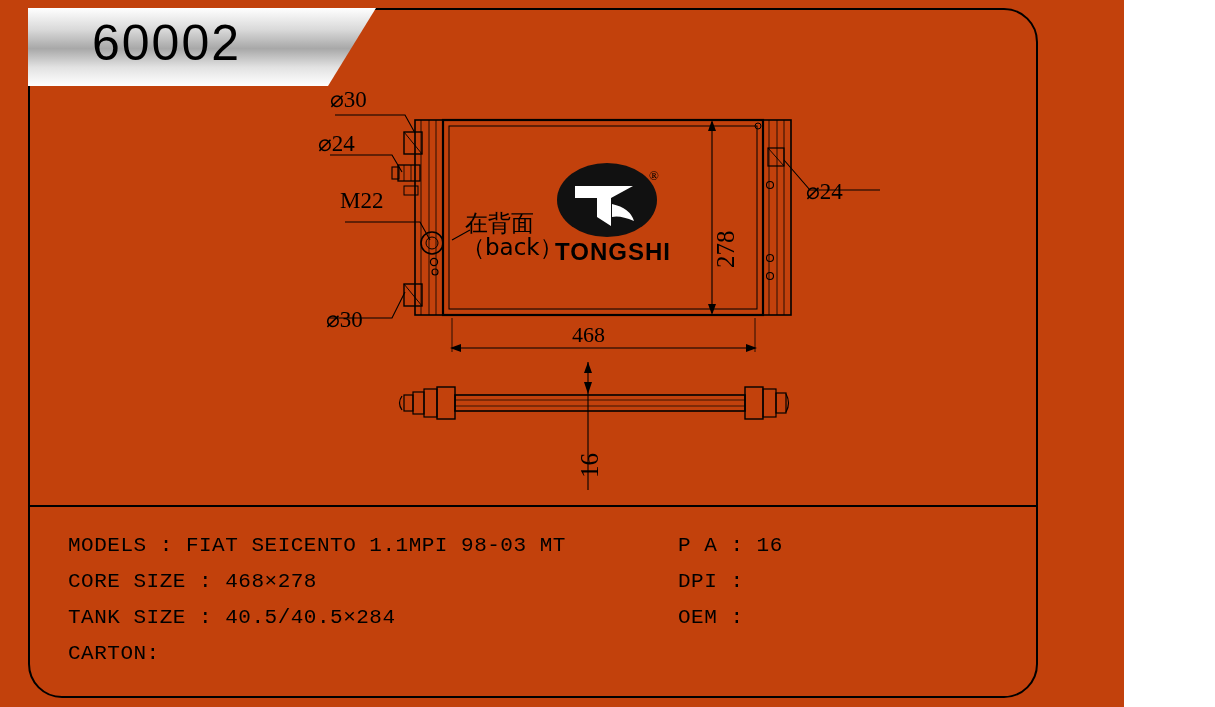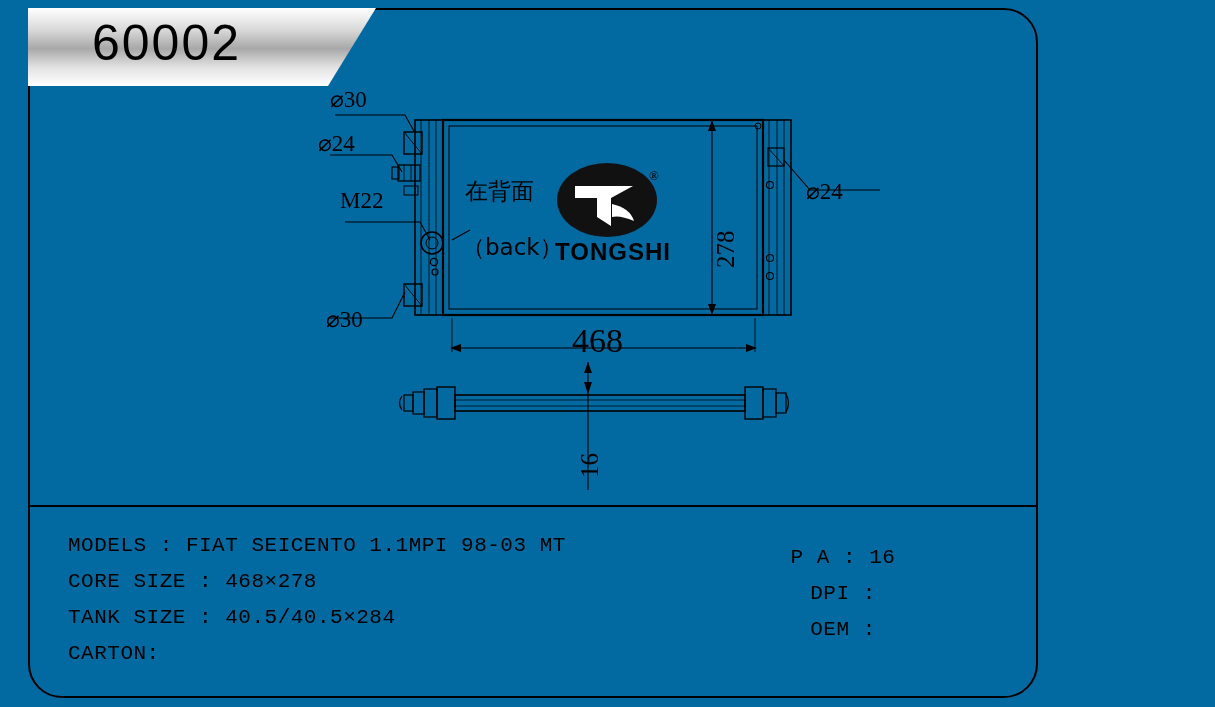--- a/index.html
+++ b/index.html
@@ -2,23 +2,23 @@
 <html><head>
 <meta charset="utf-8">
 <style>
   html, body {
     margin: 0;
     padding: 0;
     background: #ffffff;
   }
   #page {
     position: relative;
-    width: 1215px;
+    width: 1124px;
     height: 707px;
-    background: #0369a1;
+    background: #c2410c;
     font-family: "Liberation Sans", sans-serif;
     overflow: hidden;
   }
 
   
   .outer-frame {
     position: absolute;
     left: 28px;
     top: 8px;
     width: 1010px;
@@ -73,21 +73,21 @@
     position: absolute;
     left: 68px;
     top: 528px;
     width: 940px;
     font-family: "Liberation Mono", monospace;
     font-size: 21px;
     color: #000;
     letter-spacing: 0.5px;
   }
   .info-left { position: absolute; left: 0; top: 0; width: 610px; }
-  .info-right { position: absolute; left: 610px; top: 12px; width: 330px; text-align: center; }
+  .info-right { position: absolute; left: 610px; top: 0; width: 330px; }
   .info-line { height: 36px; line-height: 36px; white-space: pre; }
 
   
   .drawing { position: absolute; left: 0; top: 0; width: 1215px; height: 707px; }
 
   
   .lbl {
     position: absolute;
     font-family: "Liberation Serif", serif;
     font-size: 23px;
@@ -106,21 +106,21 @@
     font-family: "Liberation Serif", serif;
     font-size: 25px;
     color: #000;
     white-space: nowrap;
     transform: rotate(-90deg);
     transform-origin: left top;
   }
   .lbl-big {
     position: absolute;
     font-family: "Liberation Serif", serif;
-    font-size: 34px;
+    font-size: 22px;
     color: #000;
     white-space: nowrap;
   }
 
   
   .brand {
     position: absolute;
     left: 548px;
     top: 160px;
     width: 130px;
@@ -246,21 +246,21 @@
       </g>
     </svg>
 
     
     <div class="lbl" style="left:330px; top:86px;">⌀30</div>
     <div class="lbl" style="left:318px; top:130px;">⌀24</div>
     <div class="lbl" style="left:340px; top:188px;">M22</div>
     <div class="lbl" style="left:326px; top:306px;">⌀30</div>
     <div class="lbl" style="left:806px; top:178px;">⌀24</div>
 
-    <div class="lbl-cn" style="left:465px; top:176px;">在背面</div>
+    <div class="lbl-cn" style="left:465px; top:208px;">在背面</div>
     <div class="lbl-cn" style="left:462px; top:232px;">（back）</div>
 
     <div class="lbl-vert" style="left:712px; top:268px;">278</div>
     <div class="lbl-big" style="left:572px; top:322px;">468</div>
     <div class="lbl-vert" style="left:576px; top:478px;">16</div>
 
     
     <div class="brand">
       <div class="brand-reg">®</div>
       <div class="brand-name" style="margin-top:78px;">TONGSHI</div>

